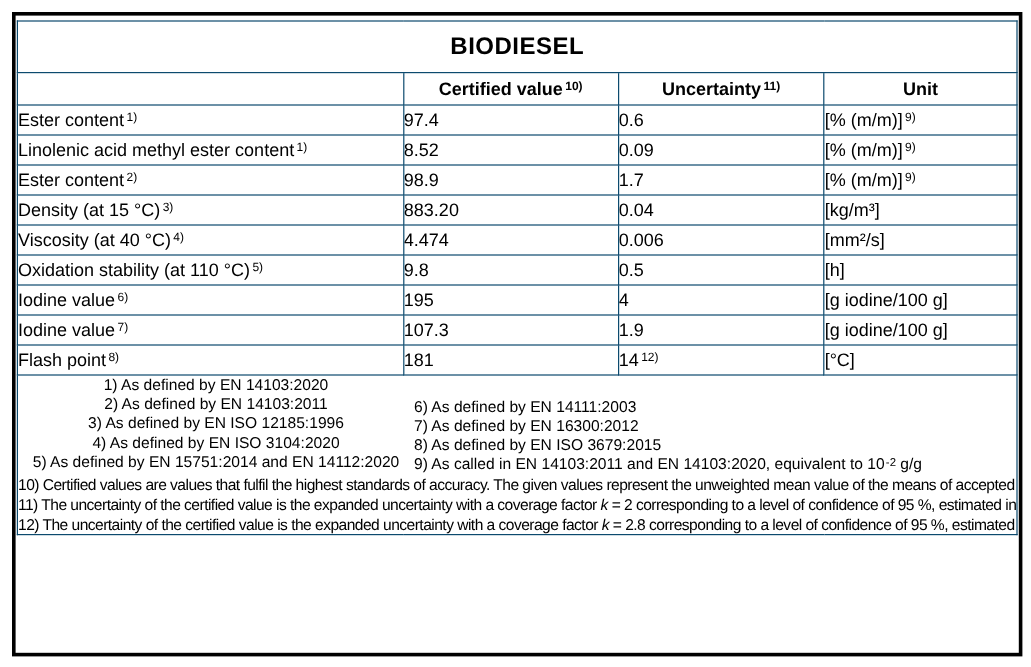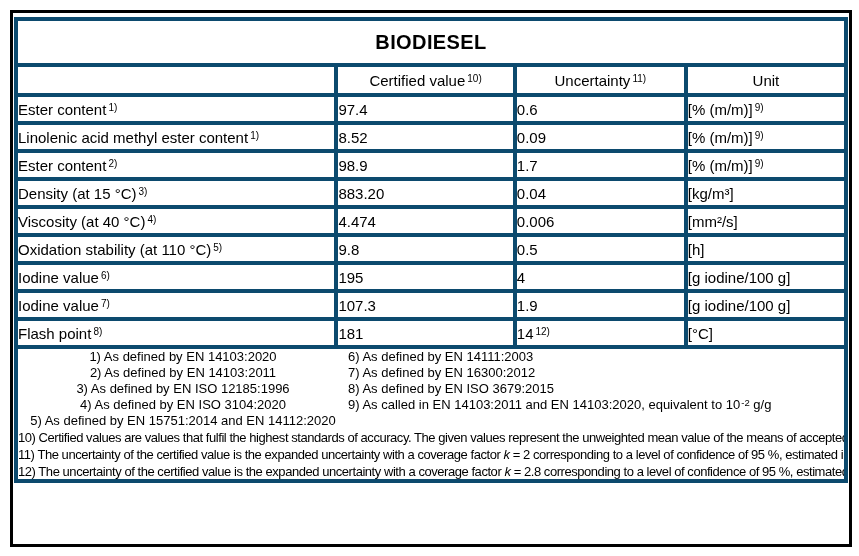--- a/index.html
+++ b/index.html
@@ -17,60 +17,60 @@
     box-sizing: border-box;
     padding: 4px 1px 0 1px;
     background: #fff;
   }
   table.cert {
     width: 100%;
     border-collapse: collapse;
     table-layout: fixed;
   }
   table.cert td, table.cert th {
-    border: 4px solid #0c4a6e;
+    border: 1px solid #0c4a6e;
     padding: 0;
     font-size: 15px;
     font-weight: 400;
     overflow: hidden;
     white-space: nowrap;
   }
   col.c-label { width: 38.6%; }
   col.c-value { width: 21.5%; }
   col.c-unc   { width: 20.6%; }
   col.c-unit  { width: 19.3%; }
 
   .title-cell {
     height: 42px;
     text-align: center;
     font-size: 20px !important;
     font-weight: 700 !important;
     letter-spacing: 0.4px;
   }
-  tr.hdr th { height: 26px; text-align: center; }
+  tr.hdr th { height: 26px; text-align: center; font-weight: bold; }
   tr.datarow td { height: 24px; }
   td.lbl { text-align: left; padding-left: 7px; }
   td.num, td.unit { text-align: left; }
 
   .sup {
     font-size: 10px;
     line-height: 0;
     vertical-align: 4px;
     margin-left: 2px;
   }
   .sup:empty { margin-left: 0; }
 
   td.fn-cell {
     vertical-align: top;
     padding: 2px 6px 2px 8px;
     white-space: normal;
   }
   .fn-defs { display: flex; font-size: 13px; line-height: 16px; }
   .fn-col-left  { width: 330px; flex: 0 0 330px; text-align: center; }
-  .fn-col-right { flex: 1; }
+  .fn-col-right { flex: 1; margin-top: 18px; }
   .fn-line { white-space: nowrap; }
   .fn-line .sup { font-size: 9.5px; vertical-align: 3px; margin-left: 1px; }
   .fn-par {
     font-size: 13px;
     line-height: 15.8px;
     letter-spacing: -0.45px;
     margin-top: 1px;
   }
   .fn-par i { font-style: italic; }
 </style>

